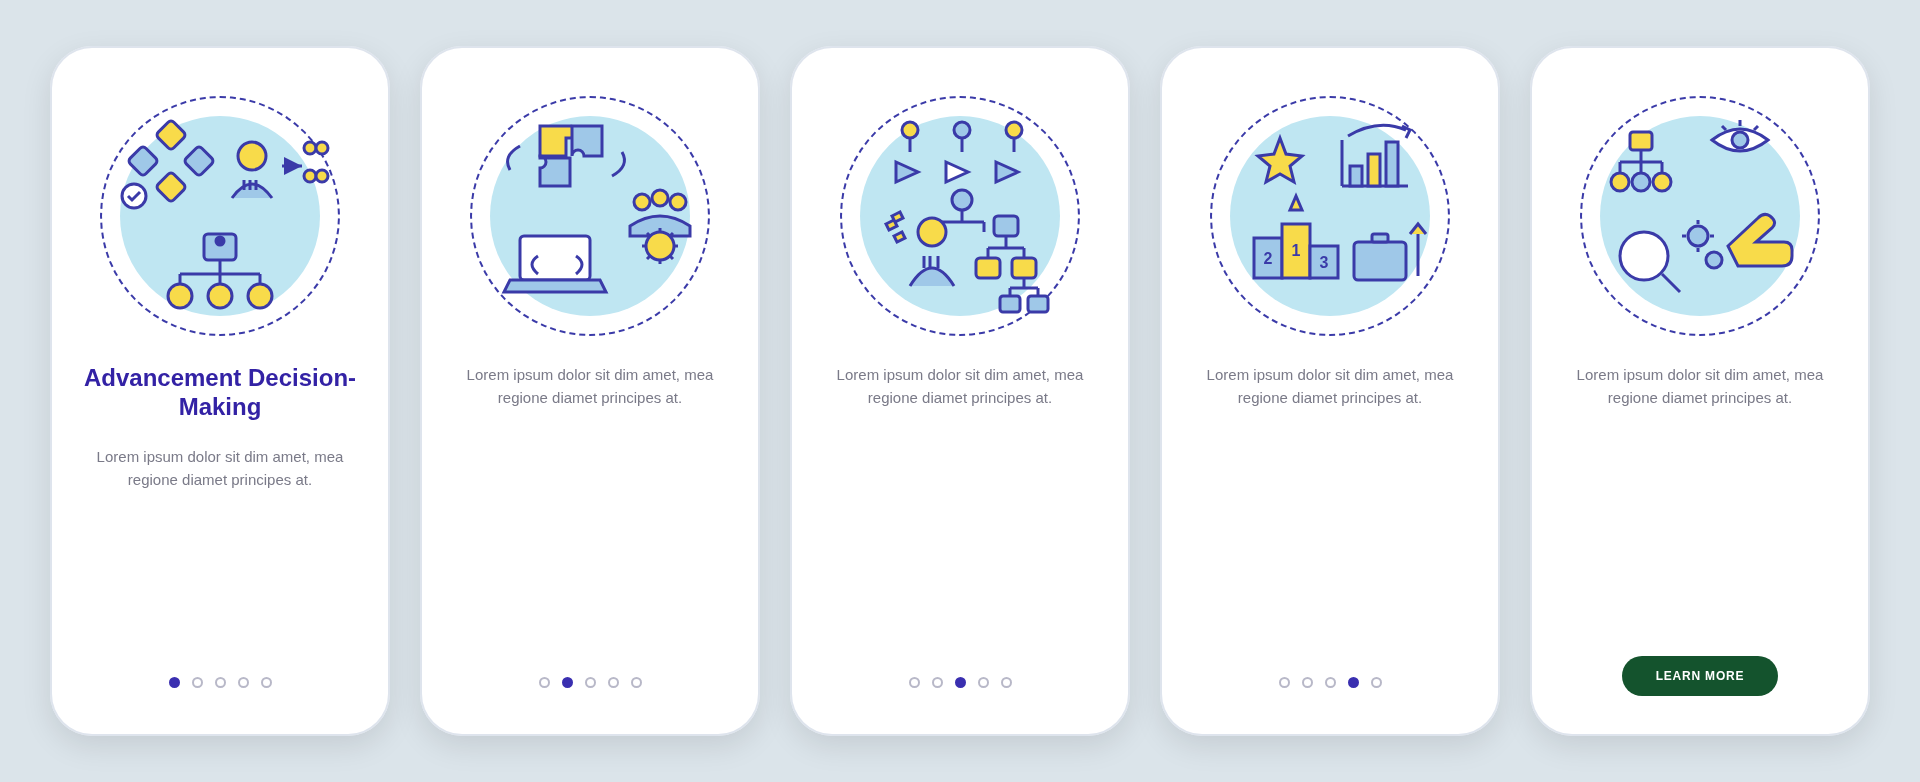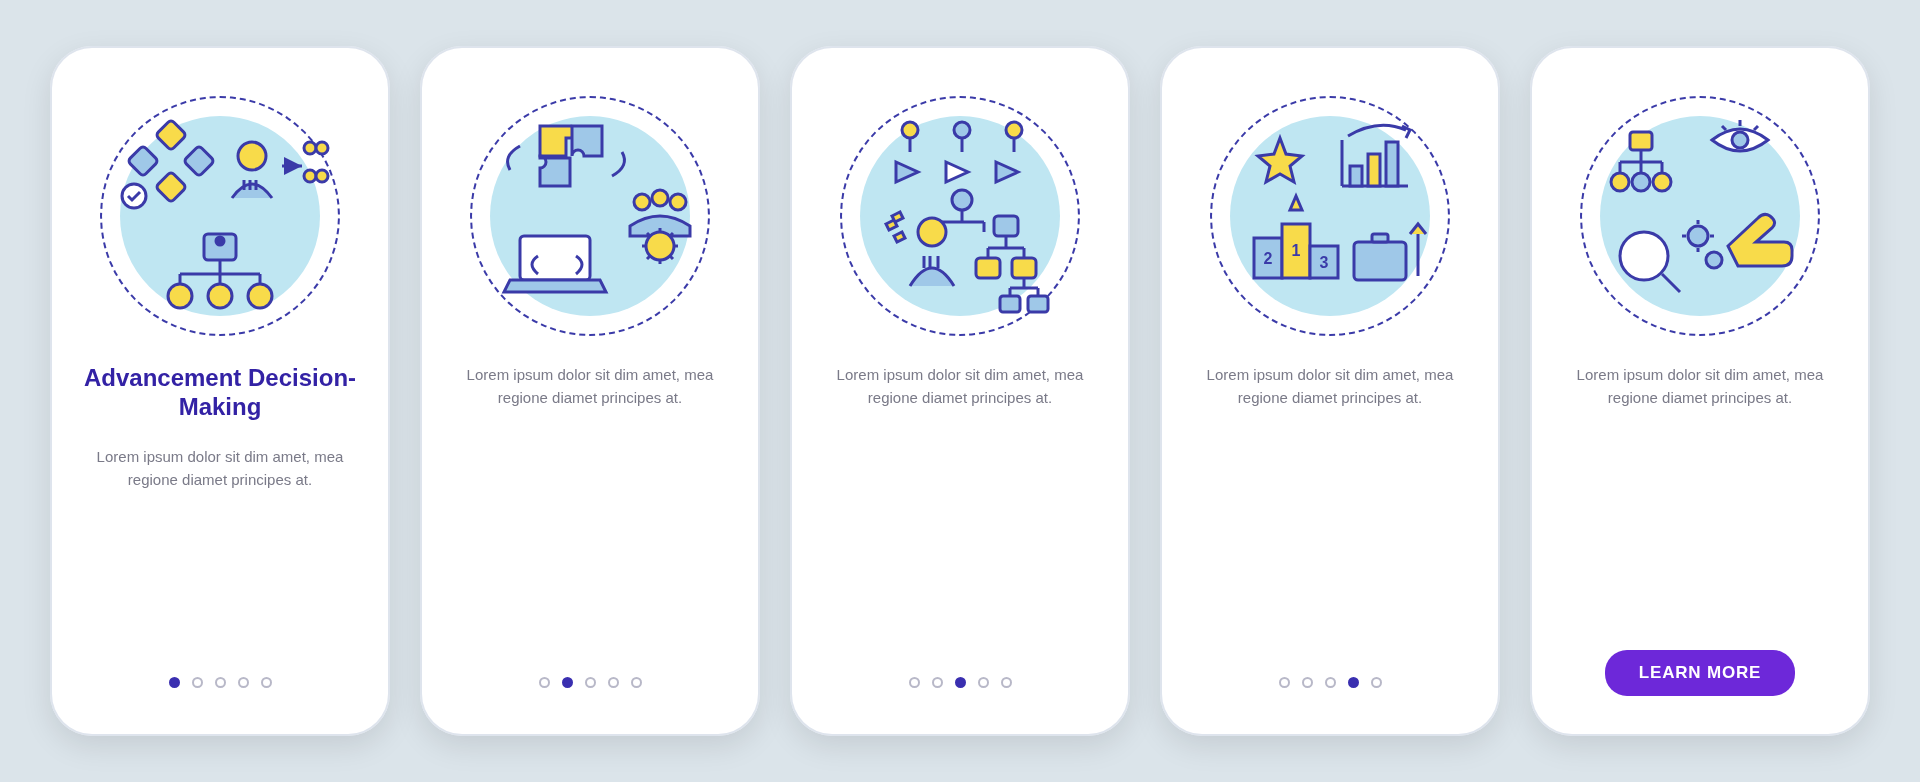--- a/index.html
+++ b/index.html
@@ -85,24 +85,24 @@
     height: 11px;
     border-radius: 50%;
     border: 2px solid #b8b8c8;
     background: transparent;
   }
   .dot.active {
     background: #3a2fb0;
     border-color: #3a2fb0;
   }
   .cta {
-    background: #6d28d9;
+    background: #14532d;
     color: #fff;
     font-weight: 700;
-    font-size: 17px;
+    font-size: 12px;
     letter-spacing: 0.8px;
     border: none;
     border-radius: 22px;
     padding: 13px 34px;
     cursor: pointer;
   }
   .learn-row { margin-top: 12px; }
 </style>
 </head>
 <body>

